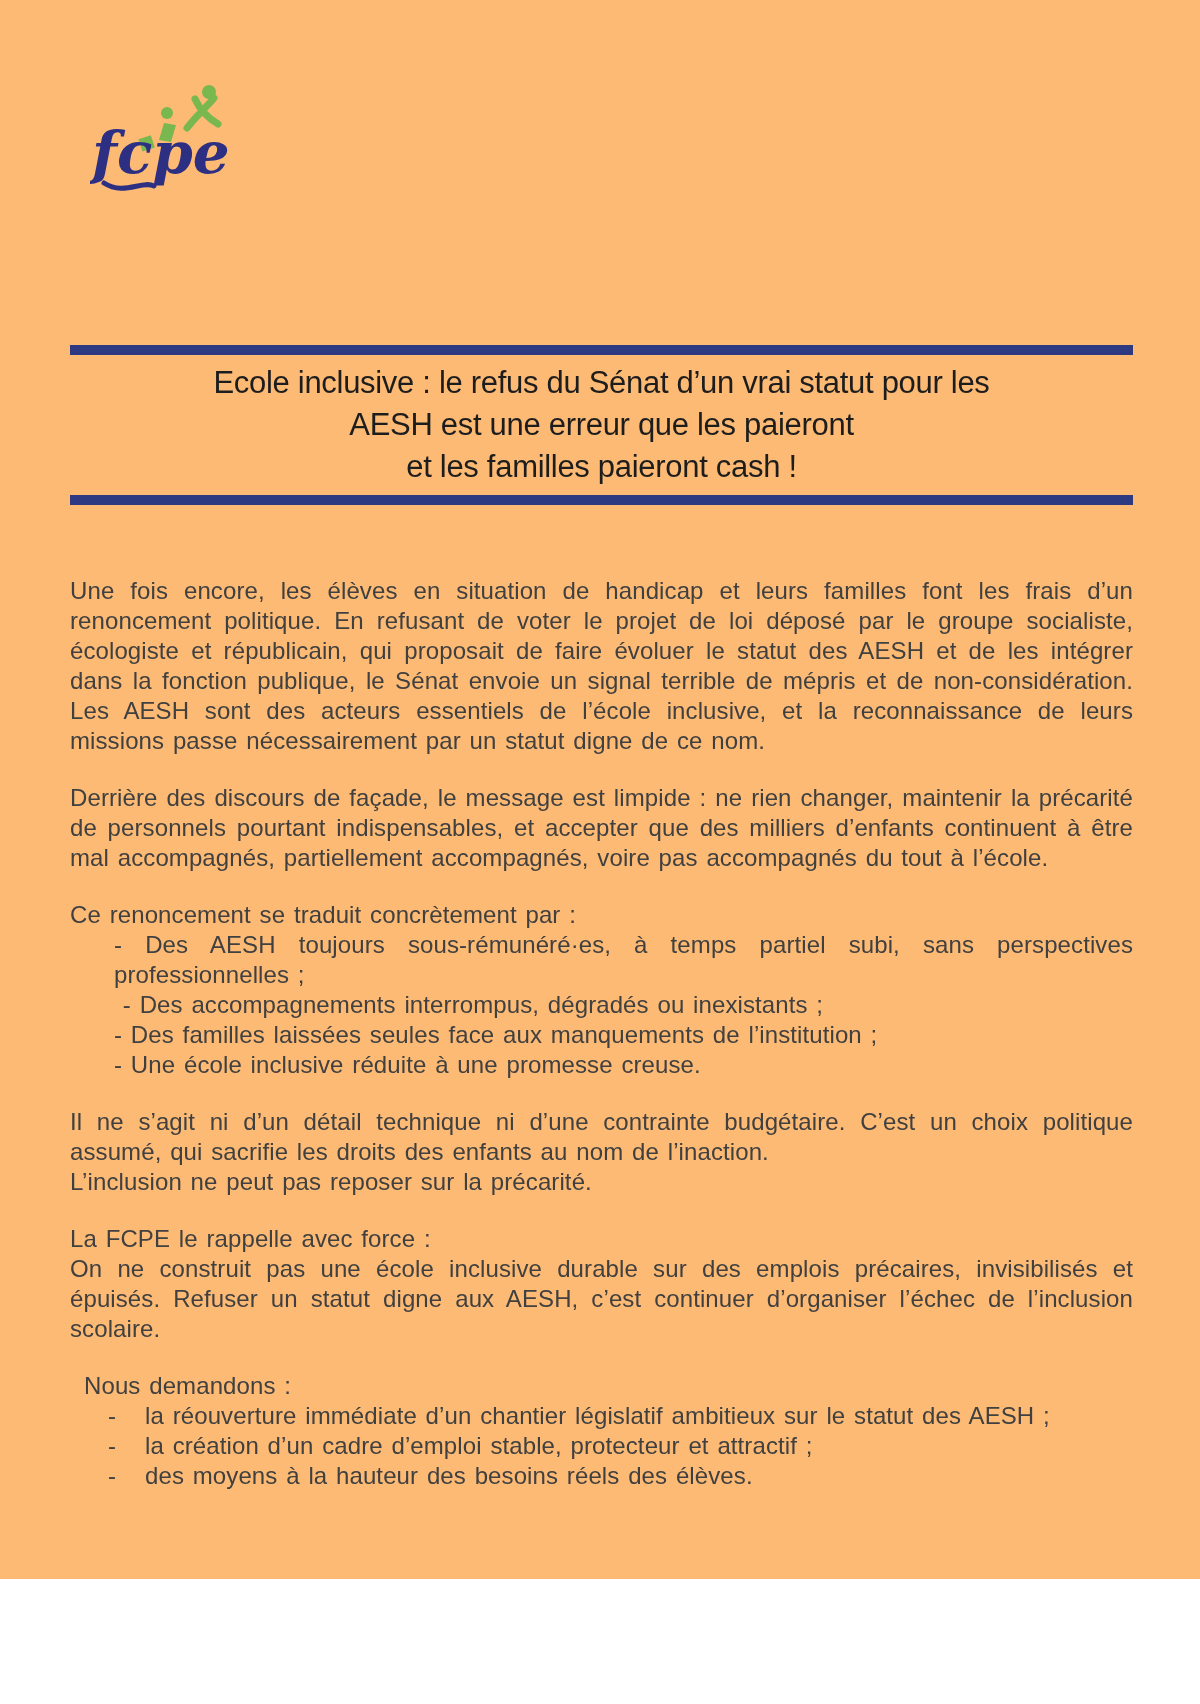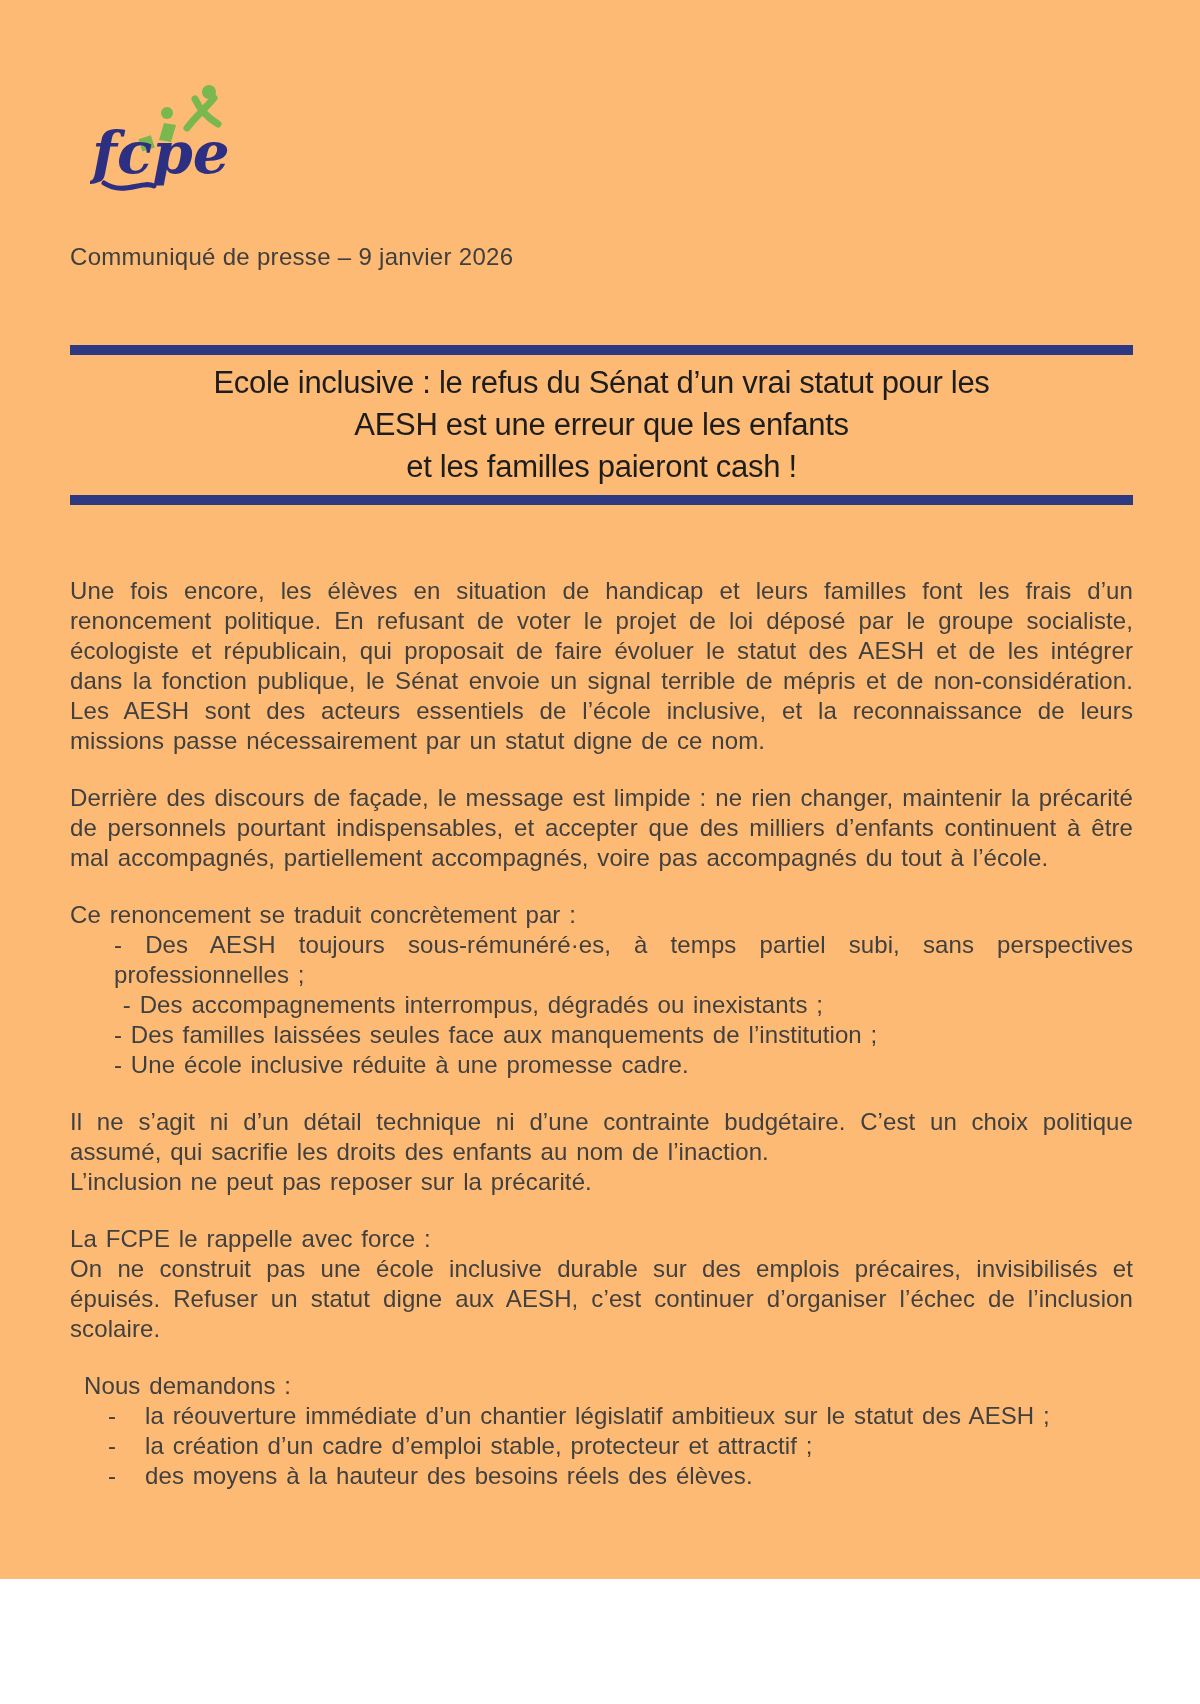--- a/index.html
+++ b/index.html
@@ -62,42 +62,41 @@
       <circle cx="77" cy="33" r="6"></circle>
       <path d="M69 60 L74 43 L86 45 L81 62 Z"></path>
       <circle cx="119" cy="12" r="7"></circle>
       <path d="M97 48 C106 36 114 30 124 18" fill="none" stroke="#79b74f" stroke-width="7" stroke-linecap="round"></path>
       <path d="M128 44 C118 38 110 30 105 19" fill="none" stroke="#79b74f" stroke-width="7" stroke-linecap="round"></path>
     </g>
     <text x="2" y="93" font-family="'DejaVu Serif', serif" font-style="italic" font-weight="bold" font-size="58" fill="#2c2f82">fcpe</text>
     <path d="M14 103 C34 116 52 100 64 106" fill="none" stroke="#2c2f82" stroke-width="5" stroke-linecap="round"></path>
   </svg>
 
-  <div class="dateline">Communiqué de presse – 9 janvier 2026</div>
 
   <div class="rule rule-top"></div>
   <div class="title">
     <div class="title-line">Ecole inclusive&nbsp;: le refus du Sénat d’un vrai statut pour les</div>
-    <div class="title-line">AESH est une erreur que les enfants</div>
+    <div class="title-line">AESH est une erreur que les paieront</div>
     <div class="title-line">et les familles paieront cash&nbsp;!</div>
   </div>
   <div class="rule rule-bottom"></div>
 
   <div class="body">
 
     <div class="block jtext">Une fois encore, les élèves en situation de handicap et leurs familles font les frais d’un renoncement politique. En refusant de voter le projet de loi déposé par le groupe socialiste, écologiste et républicain, qui proposait de faire évoluer le statut des AESH et de les intégrer dans la fonction publique, le Sénat envoie un signal terrible de mépris et de non-considération. Les AESH sont des acteurs essentiels de l’école inclusive, et la reconnaissance de leurs missions passe nécessairement par un statut digne de ce nom.</div>
 
     <div class="block jtext">Derrière des discours de façade, le message est limpide&nbsp;: ne rien changer, maintenir la précarité de personnels pourtant indispensables, et accepter que des milliers d’enfants continuent à être mal accompagnés, partiellement accompagnés, voire pas accompagnés du tout à l’école.</div>
 
     <div class="block">
       <div>Ce renoncement se traduit concrètement par&nbsp;:</div>
       <div class="li">- Des AESH toujours sous-rémunéré·es, à temps partiel subi, sans perspectives professionnelles&nbsp;;</div>
       <div class="li"> - Des accompagnements interrompus, dégradés ou inexistants&nbsp;;</div>
       <div class="li">- Des familles laissées seules face aux manquements de l’institution&nbsp;;</div>
-      <div class="li">- Une école inclusive réduite à une promesse cadre.</div>
+      <div class="li">- Une école inclusive réduite à une promesse creuse.</div>
     </div>
 
     <div class="block">
       <div class="jtext">Il ne s’agit ni d’un détail technique ni d’une contrainte budgétaire. C’est un choix politique assumé, qui sacrifie les droits des enfants au nom de l’inaction.</div>
       <div>L’inclusion ne peut pas reposer sur la précarité.</div>
     </div>
 
     <div class="block">
       <div>La FCPE le rappelle avec force&nbsp;:</div>
       <div class="jtext">On ne construit pas une école inclusive durable sur des emplois précaires, invisibilisés et épuisés. Refuser un statut digne aux AESH, c’est continuer d’organiser l’échec de l’inclusion scolaire.</div>

